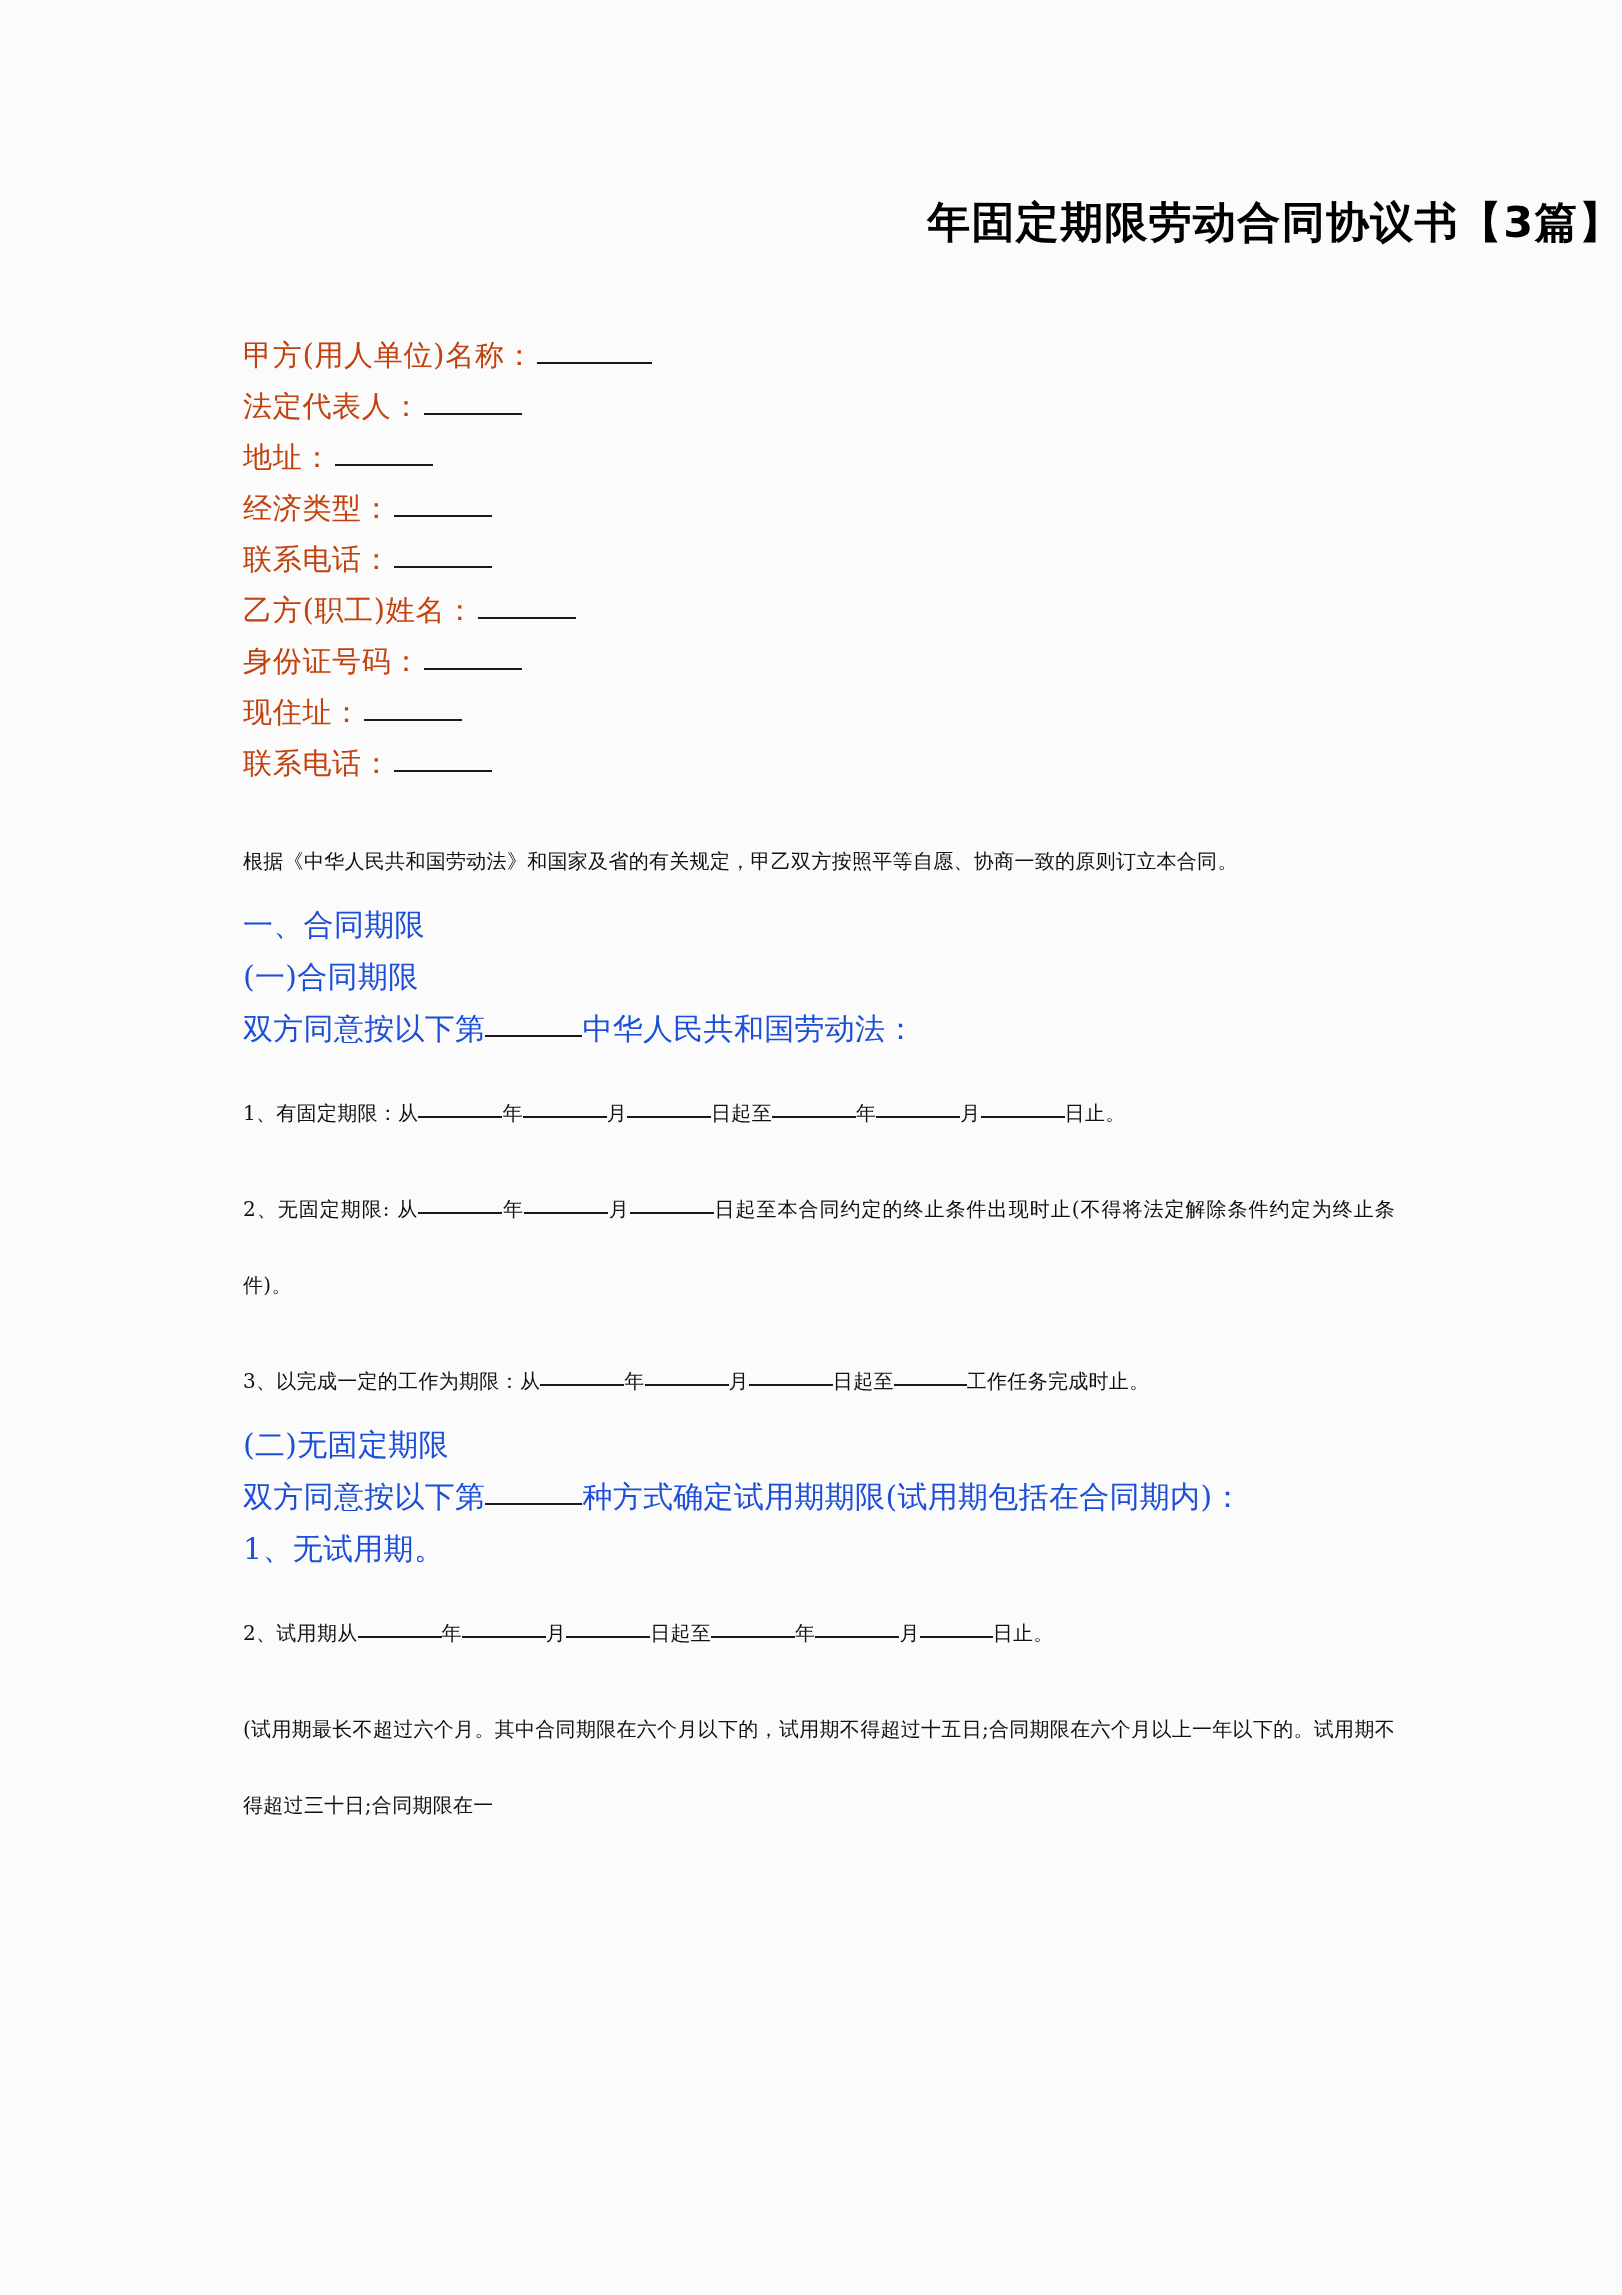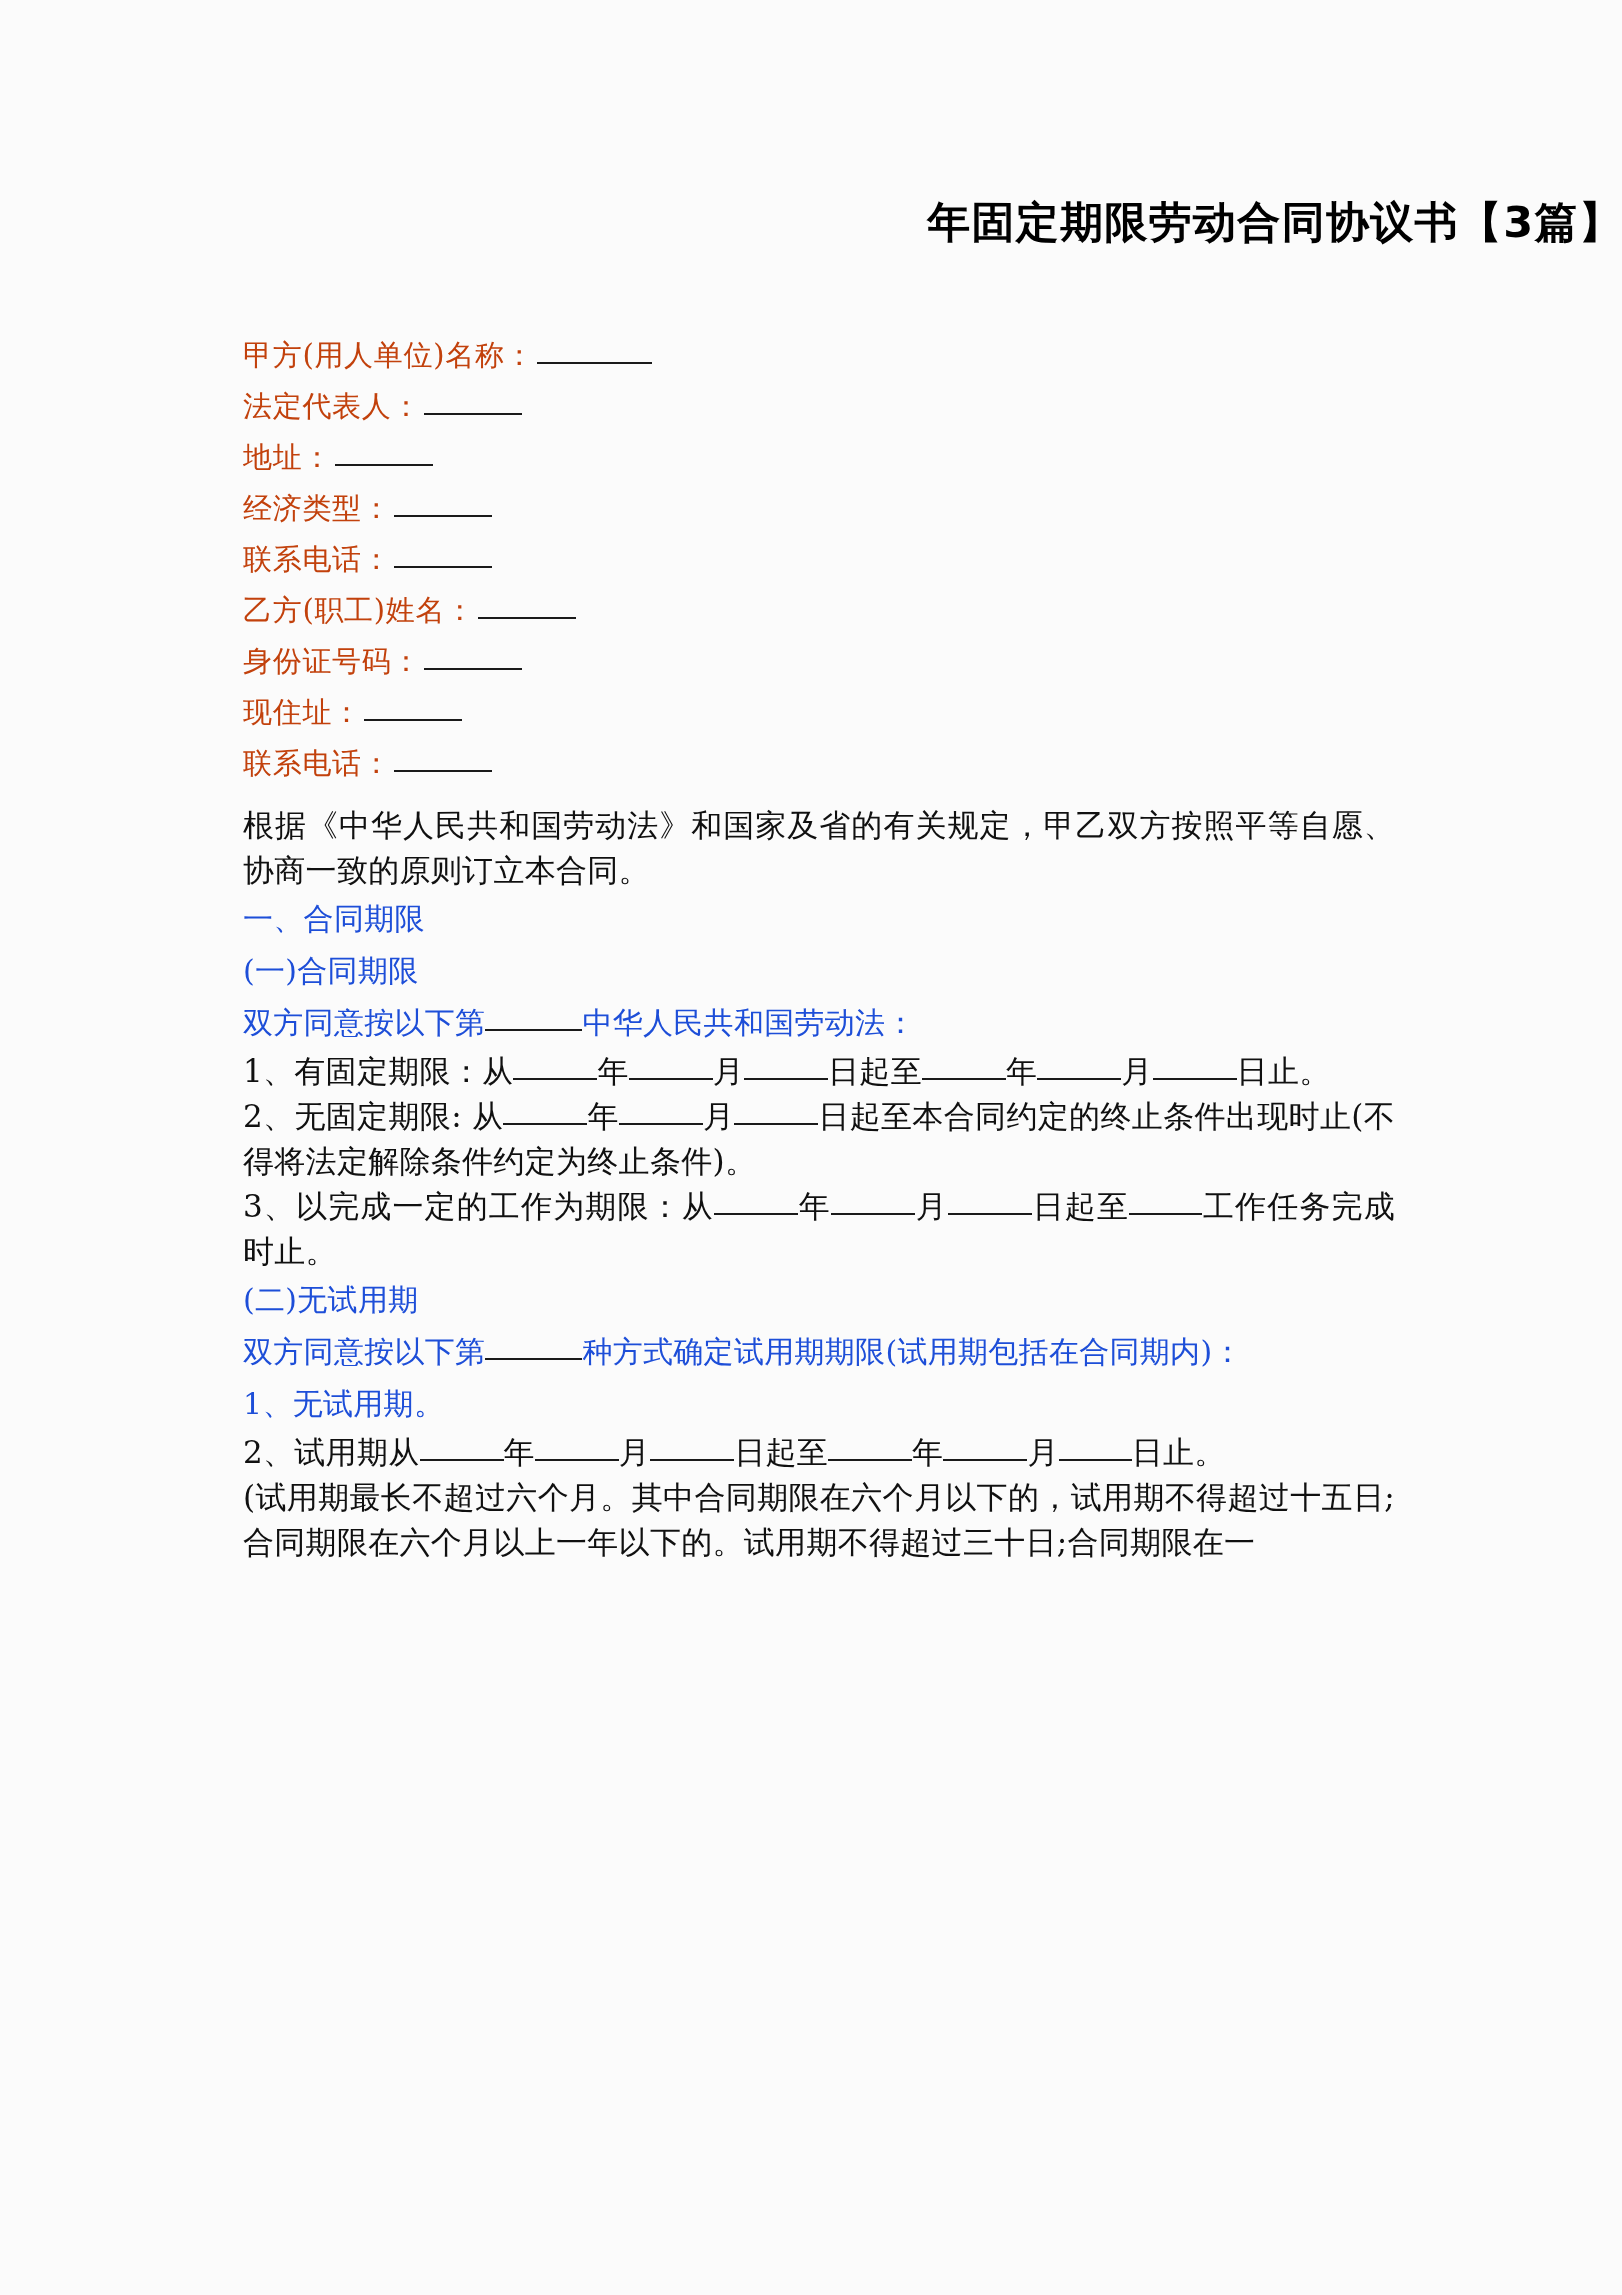--- a/index.html
+++ b/index.html
@@ -61,26 +61,27 @@
     height: 0;
   }
   .blank-md  { width: 98px; }
   .blank-lg  { width: 115px; }
 
   
   .gap-after-fields { height: 14.4px; }
 
   
   .para {
-    font-size: 31px;
-    line-height: 45px;
+    font-size: 20px;
+    line-height: 76px;
     letter-spacing: 0.3px;
     color: #101010;
     text-align: justify;
     text-justify: inter-character;
+    margin-top: 20px;
   }
 
   .heading-line {
     font-size: 30px;
     line-height: 52px;
     letter-spacing: 0.3px;
     color: #1d4ed8;
     white-space: nowrap;
   }
 
@@ -149,21 +150,21 @@
     <div class="heading-line">(一)合同期限</div>
 
     <div class="heading-line"><span>双方同意按以下第</span><span class="iblank iblank-a"></span><span>中华人民共和国劳动法：</span></div>
 
     <div class="para"><span>1、有固定期限：从</span><span class="iblank iblank-b"></span><span>年</span><span class="iblank iblank-b"></span><span>月</span><span class="iblank iblank-b"></span><span>日起至</span><span class="iblank iblank-b"></span><span>年</span><span class="iblank iblank-b"></span><span>月</span><span class="iblank iblank-b"></span><span>日止。</span></div>
 
     <div class="para"><span>2、无固定期限: 从</span><span class="iblank iblank-b"></span><span>年</span><span class="iblank iblank-b"></span><span>月</span><span class="iblank iblank-b"></span><span>日起至本合同约定的终止条件出现时止(不得将法定解除条件约定为终止条件)。</span></div>
 
     <div class="para"><span>3、以完成一定的工作为期限：从</span><span class="iblank iblank-b"></span><span>年</span><span class="iblank iblank-b"></span><span>月</span><span class="iblank iblank-b"></span><span>日起至</span><span class="iblank iblank-d"></span><span>工作任务完成时止。</span></div>
 
-    <div class="heading-line">(二)无试用期</div>
+    <div class="heading-line">(二)无固定期限</div>
 
     <div class="heading-line"><span>双方同意按以下第</span><span class="iblank iblank-a"></span><span>种方式确定试用期期限(试用期包括在合同期内)：</span></div>
 
     <div class="heading-line">1、无试用期。</div>
 
     <div class="para"><span>2、试用期从</span><span class="iblank iblank-b"></span><span>年</span><span class="iblank iblank-b"></span><span>月</span><span class="iblank iblank-b"></span><span>日起至</span><span class="iblank iblank-b"></span><span>年</span><span class="iblank iblank-b"></span><span>月</span><span class="iblank iblank-d"></span><span>日止。</span></div>
 
     <div class="para"><span>(试用期最长不超过六个月。其中合同期限在六个月以下的，试用期不得超过十五日;合同期限在六个月以上一年以下的。试用期不得超过三十日;合同期限在一</span></div>
 
   </div>

